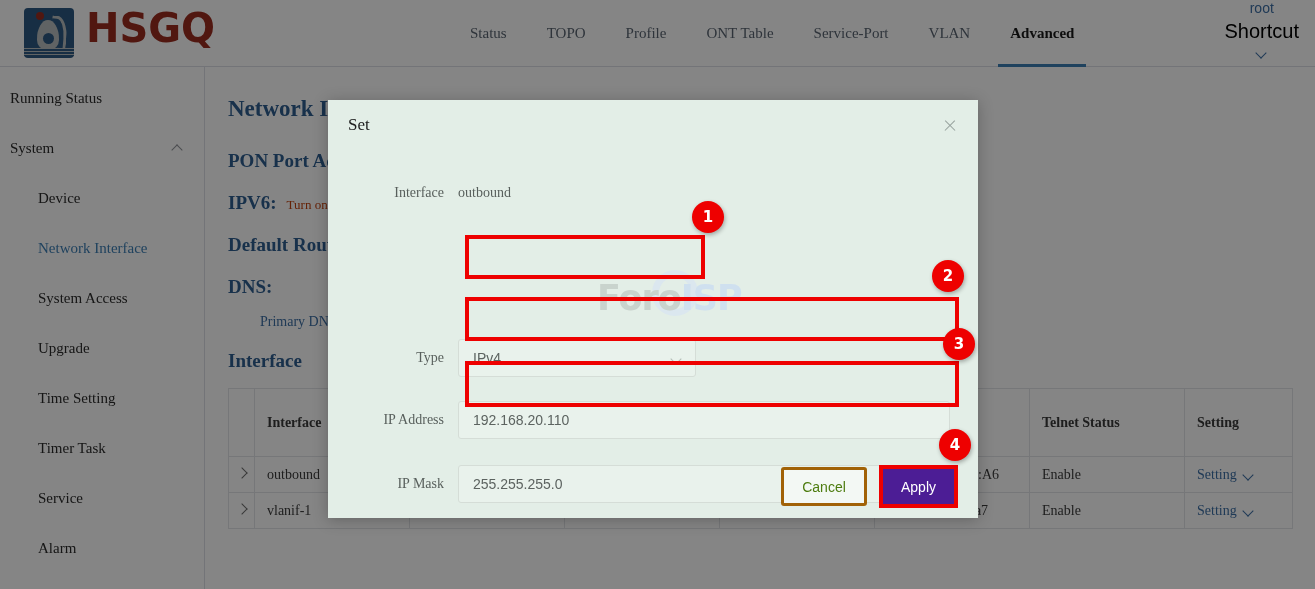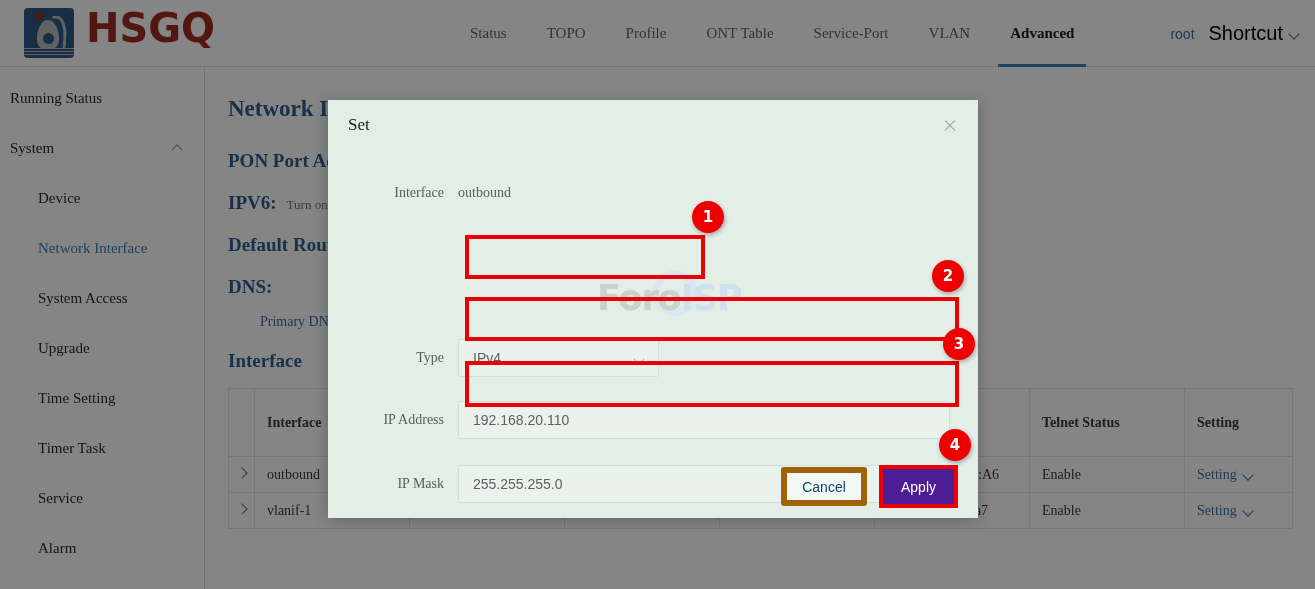--- a/index.html
+++ b/index.html
@@ -74,20 +74,21 @@
   }
   .nav-item.active { color: #1a1a1a; font-weight: bold; }
   .nav-item.active:after {
     content: ""; position: absolute; left: 8px; right: 8px; bottom: 0; height: 3px;
     background: #3d7fb5;
   }
   .topnav-right {
     position: absolute; right: 14px; top: 0; height: 67px;
     display: flex; align-items: center; gap: 4px;
     font-family: "Liberation Sans", sans-serif;
+    flex-direction: column;
   }
   .user-link { color: #3d6fa5; font-size: 14px; padding: 0 8px; cursor: pointer; }
   .shortcut-link { color: #000000; font-size: 20px; padding: 0 2px; cursor: pointer; }
   .chev { display: inline-block; width: 12px; height: 12px; position: relative; }
   .chev:before {
     content: ""; position: absolute; left: 1px; top: 2px; width: 7px; height: 7px;
     border-right: 1.6px solid currentColor; border-bottom: 1.6px solid currentColor;
     transform: rotate(45deg);
   }
   .chev.up:before { transform: rotate(-135deg); top: 4px; }
@@ -111,21 +112,21 @@
     position: absolute; left: 206px; top: 68px; right: 0; bottom: 0;
     background: #ffffff; padding: 28px 0 0 0; overflow: hidden;
   }
   .h-blue {
     color: #2f5f91; font-weight: bold; margin: 0 0 0 22px;
   }
   .h1 { font-size: 23px; }
   .h2 { font-size: 19px; }
   .row-line { display: flex; align-items: baseline; margin-left: 22px; }
   .lbl-strong { color: #2f5f91; font-weight: bold; font-size: 19px; }
-  .val-small { color: #737373; font-size: 13px; margin-left: 10px; }
+  .val-small { color: #c2410c; font-size: 13px; margin-left: 10px; }
   .dns-sub { color: #3d6fa5; font-size: 14px; margin-left: 54px; }
   .gap-a { height: 28px; }
   .gap-b { height: 20px; }
 
   table.iface {
     border-collapse: collapse; margin-left: 22px; width: 1065px;
     font-size: 14px; color: #3b3b3b;
   }
   table.iface th, table.iface td {
     border: 1px solid #e2e4e8; padding: 0 12px; text-align: left;
@@ -179,21 +180,21 @@
     height: 38px;
     display: flex; align-items: center;
     padding: 0 14px;
     font-family: "Liberation Sans", sans-serif;
     font-size: 14px; color: #5c6360;
     position: relative;
   }
   .field .sel-chev { position: absolute; right: 12px; top: 13px; color: #b4bdb7; }
 
   .row-type { left: 0; top: 239px; }
-  .row-type .field { width: 201px; padding-left: 14px; }
+  .row-type .field { width: 238px; padding-left: 14px; }
   .row-ip   { left: 0; top: 301px; }
   .row-ip .field { width: 492px; }
   .row-mask { left: 0; top: 365px; }
   .row-mask .field { width: 492px; }
 
   .hl {
     position: absolute;
     border: 4px solid #ee0000;
     z-index: 120; pointer-events: none;
   }
@@ -232,21 +233,21 @@
   .modal-actions {
     position: absolute; right: 20px; bottom: 10px;
     display: flex; align-items: center; gap: 12px;
   }
   .btn {
     font-family: "Liberation Sans", sans-serif; font-size: 14px;
     border-radius: 3px; cursor: pointer; height: 39px;
     display: flex; align-items: center; justify-content: center;
   }
   .btn-cancel {
-    background: #f3f8f4; border: 6px solid #a16207; color: #0c4a6e;
+    background: #f3f8f4; border: 3px solid #a16207; color: #4d7c0f;
     width: 86px;
   }
   .btn-apply {
     background: #4c1d95; border: 1px solid #409eff; color: #ffffff;
     width: 79px; height: 43px;
   }
 </style>
 </head>
 <body>
 

